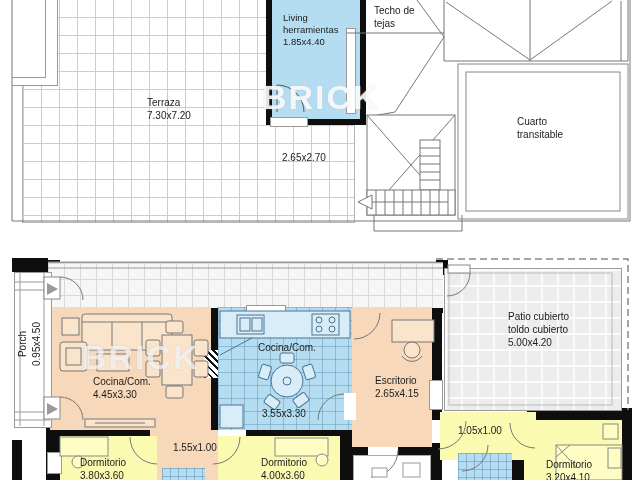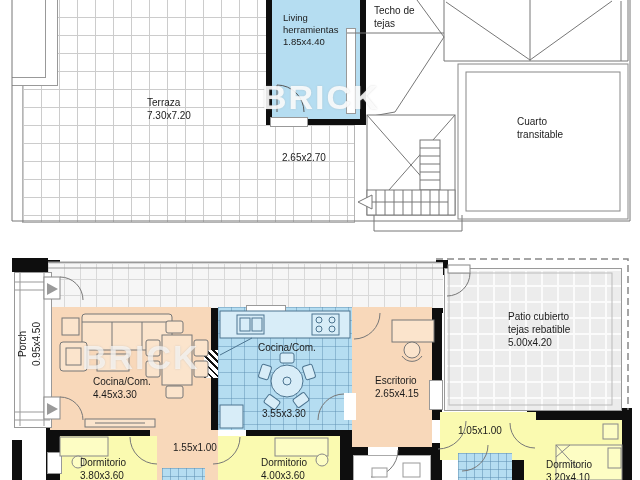--- a/index.html
+++ b/index.html
@@ -279,21 +279,21 @@
   </div>
   <div class="lbl" style="left:262px;top:407px;">
     <span>3.55x3.30</span>
   </div>
   <div class="lbl" style="left:375px;top:374px;">
     <span>Escritorio</span>
     <span>2.65x4.15</span>
   </div>
   <div class="lbl" style="left:508px;top:310px;">
     <span>Patio cubierto</span>
-    <span>tejas rebatible</span>
+    <span>toldo cubierto</span>
     <span>5.00x4.20</span>
   </div>
   <div class="lbl" style="left:173px;top:441px;">
     <span>1.55x1.00</span>
   </div>
   <div class="lbl" style="left:458px;top:424px;">
     <span>1.05x1.00</span>
   </div>
   <div class="lbl" style="left:80px;top:456px;">
     <span>Dormitorio</span>

